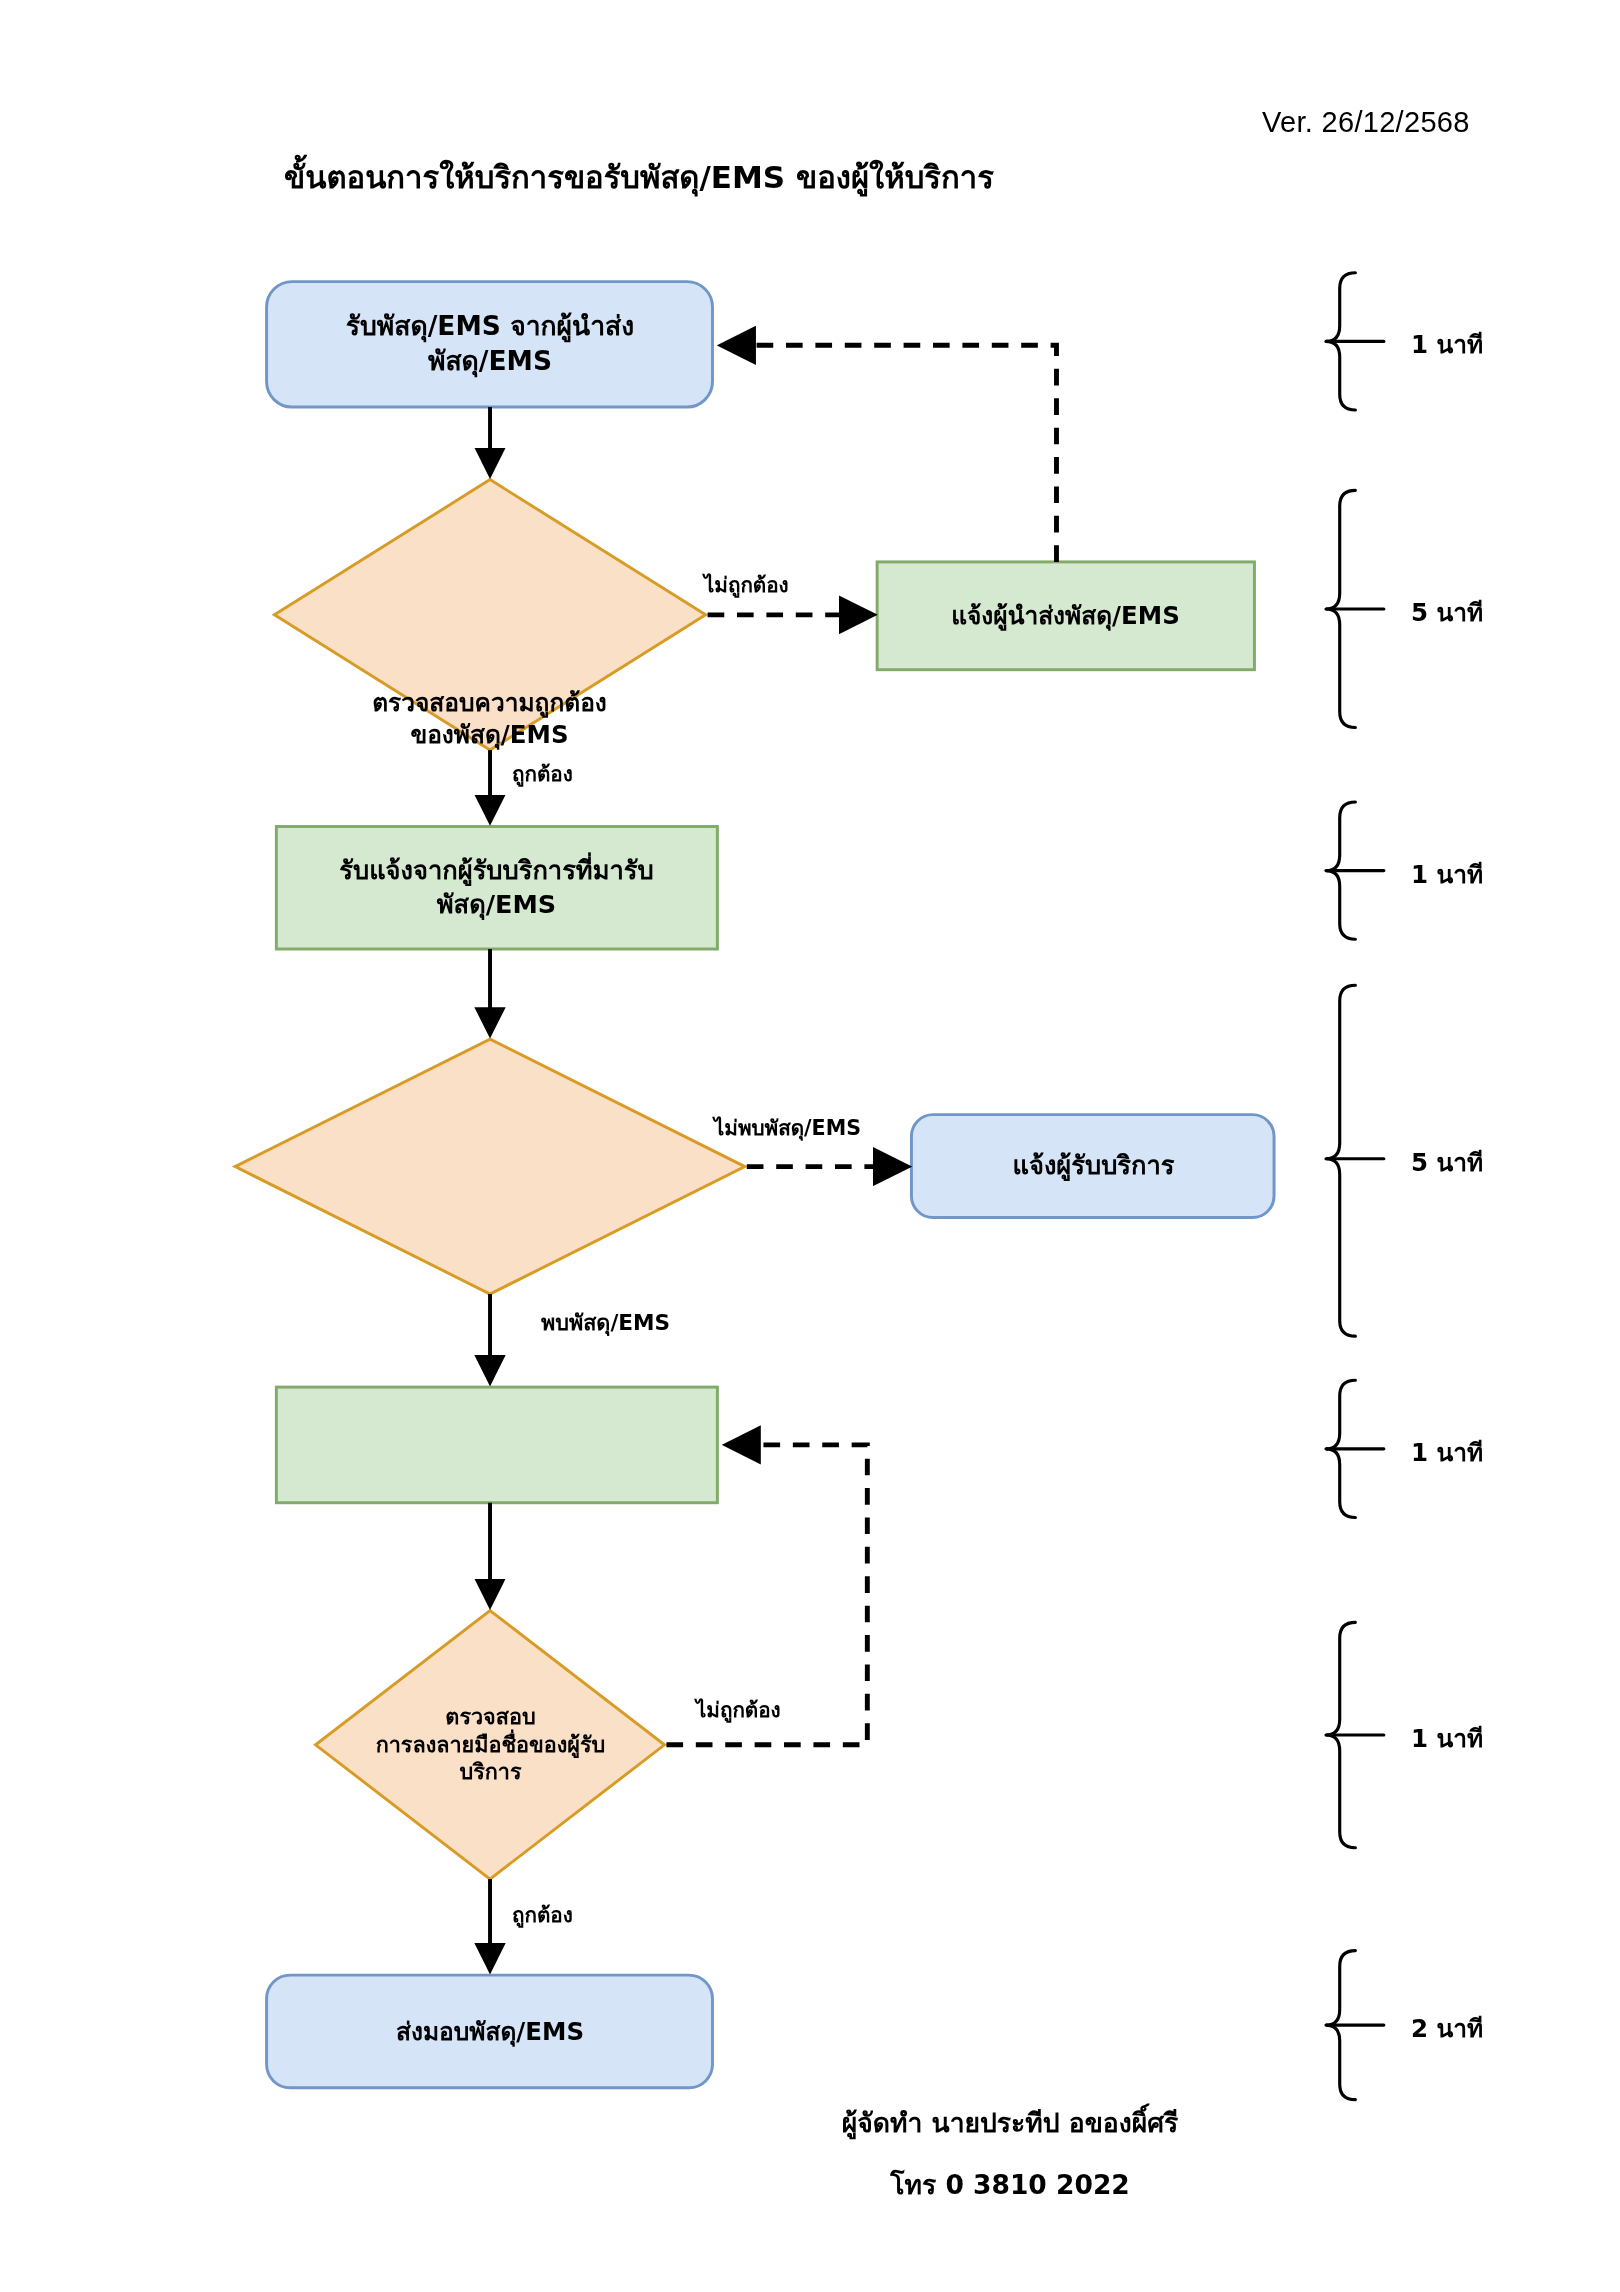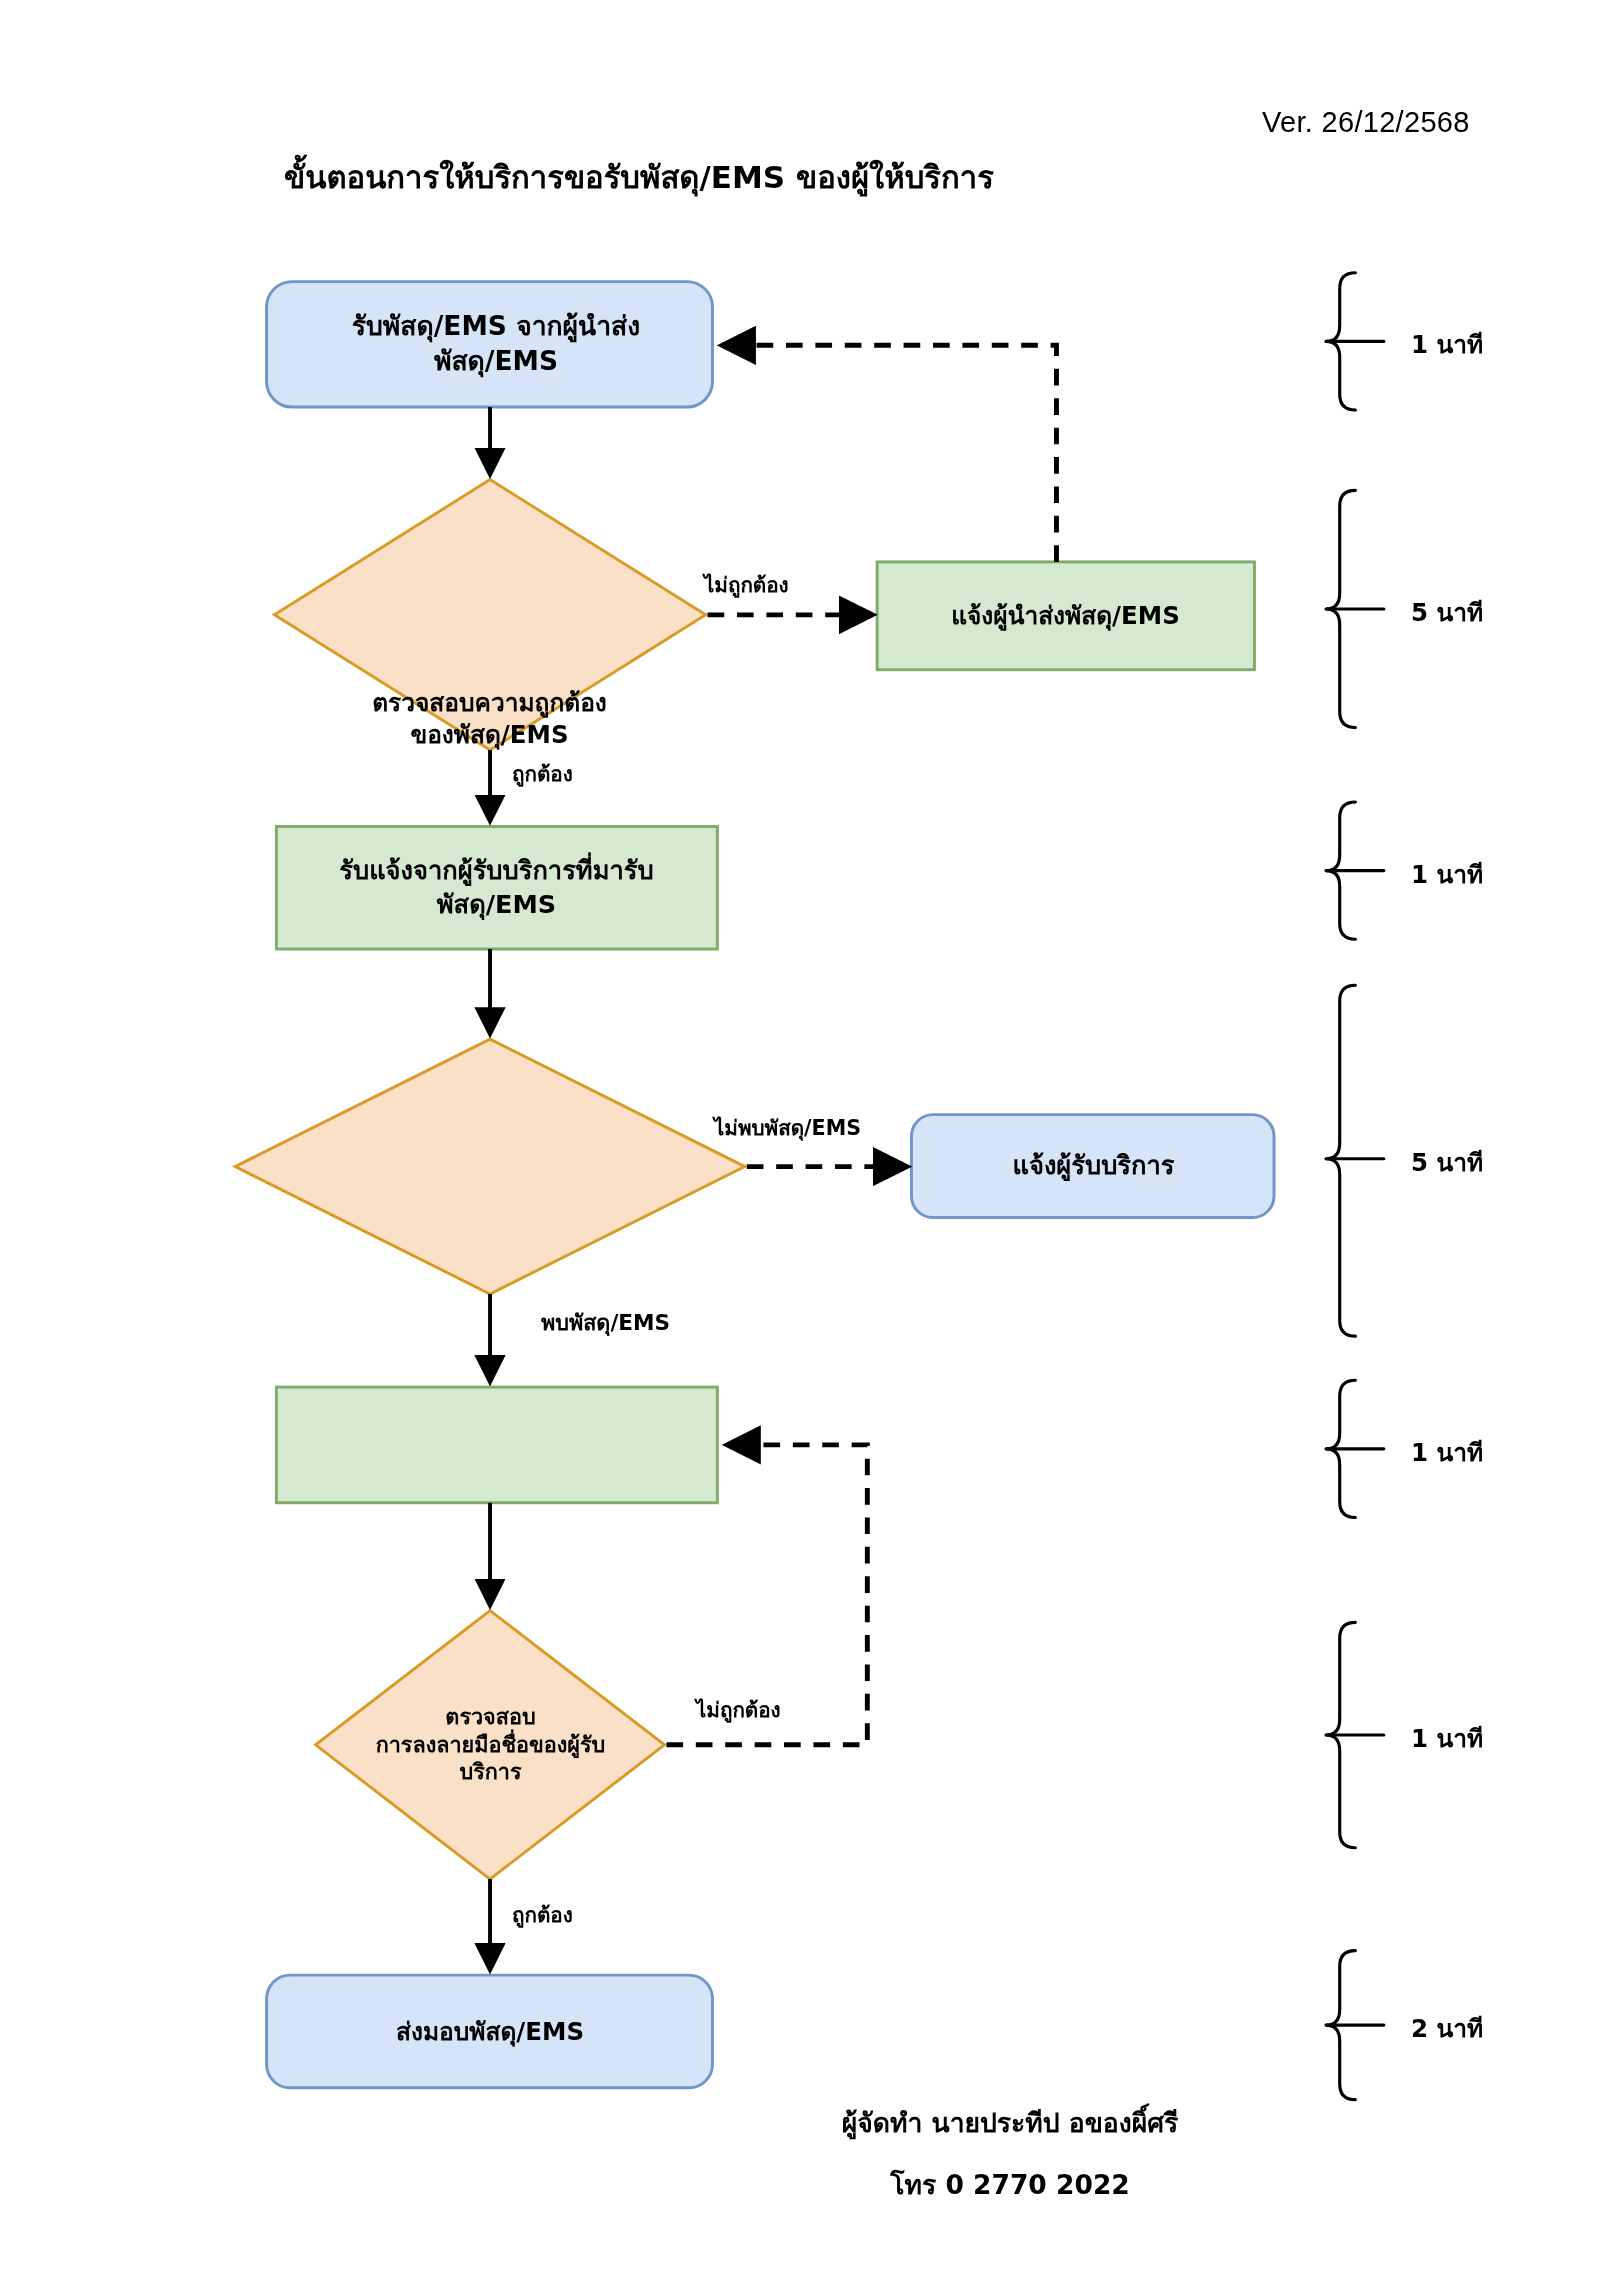--- a/index.html
+++ b/index.html
@@ -166,21 +166,21 @@
 
       <path d="M 1383 1990 q -16 0 -16 16 L 1367 2050 q 0 16 -14 16 q 14 0 14 16 L 1367 2126 q 0 16 16 16"></path>
       <path d="M 1353 2066 L 1412 2066"></path>
     </g>
   </svg>
 
   <div class="abs ver-text">Ver. 26/12/2568</div>
 
   <div class="abs page-title">ขั้นตอนการให้บริการขอรับพัสดุ/EMS ของผู้ให้บริการ</div>
 
-  <div class="abs node" style="left:273px; top:281px; width:446px; height:125px; font-size:26.5px; background:none; border:none;">
+  <div class="abs node" style="left:267px; top:281px; width:446px; height:125px; font-size:26.5px; background:none; border:none;">
     <div>
       <div>รับพัสดุ/EMS จากผู้นำส่ง</div>
       <div>พัสดุ/EMS</div>
     </div>
   </div>
 
   <div class="abs node-diamond" style="left:274px; top:479px; width:431px; height:271px; font-size:24.5px;align-items:flex-end;">
     <div class="diamond-text">
       <div>ตรวจสอบความถูกต้อง</div>
       <div>ของพัสดุ/EMS</div>
@@ -230,16 +230,16 @@
 
   <div class="abs time-label" style="left:1411px; top:325px;">1 นาที</div>
   <div class="abs time-label" style="left:1411px; top:593px;">5 นาที</div>
   <div class="abs time-label" style="left:1411px; top:855px;">1 นาที</div>
   <div class="abs time-label" style="left:1411px; top:1143px;">5 นาที</div>
   <div class="abs time-label" style="left:1411px; top:1433px;">1 นาที</div>
   <div class="abs time-label" style="left:1411px; top:1719px;">1 นาที</div>
   <div class="abs time-label" style="left:1411px; top:2009px;">2 นาที</div>
 
   <div class="abs footer-line" style="left:765px; top:2102px; width:490px; font-size:26.5px;">ผู้จัดทำ นายประทีป อของผิ์ศรี</div>
-  <div class="abs footer-line" style="left:765px; top:2164px; width:490px; font-size:26.5px;">โทร 0 2770 2022</div>
+  <div class="abs footer-line" style="left:765px; top:2164px; width:490px; font-size:26.5px;">โทร 0 3810 2022</div>
 
 </div>
 
 
 </body></html>

